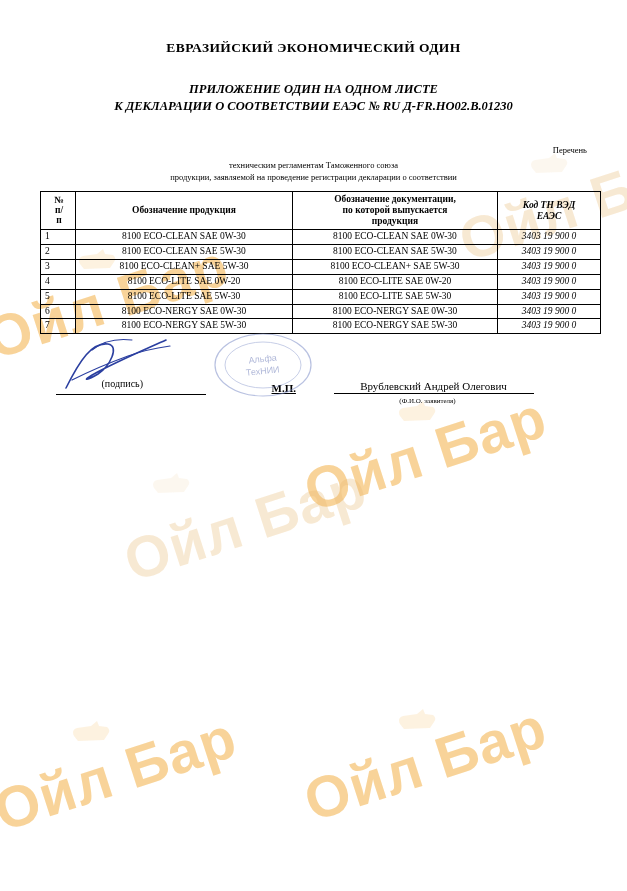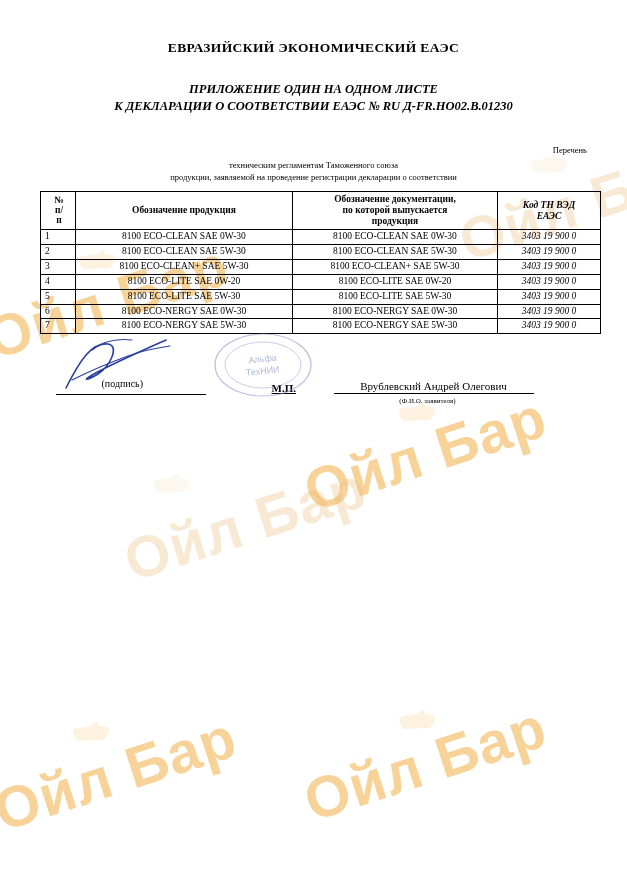--- a/index.html
+++ b/index.html
@@ -199,21 +199,21 @@
   <div class="wm" style="left:-18px; top:268px; font-size:58px; transform:rotate(-18deg);">Ойл Бар</div>
   <div class="wm" style="left:300px; top:420px; font-size:58px; transform:rotate(-18deg);">Ойл Бар</div>
   <div class="wm" style="left:-10px; top:740px; font-size:58px; transform:rotate(-18deg);">Ойл Бар</div>
   <div class="wm" style="left:300px; top:730px; font-size:58px; transform:rotate(-18deg);">Ойл Бар</div>
   <div class="wm wm-faint" style="left:120px; top:490px; font-size:58px; transform:rotate(-18deg);">Ойл Бар</div>
   <div class="wm wm-faint" style="left:455px; top:170px; font-size:58px; transform:rotate(-18deg);">Ойл Бар</div>
 </div>
 
 <div class="doc">
 
-  <div class="title-union">ЕВРАЗИЙСКИЙ ЭКОНОМИЧЕСКИЙ ЕАЭС</div>
+  <div class="title-union">ЕВРАЗИЙСКИЙ ЭКОНОМИЧЕСКИЙ ОДИН</div>
 
   <div class="title-block">
     <div>ПРИЛОЖЕНИЕ ОДИН НА ОДНОМ ЛИСТЕ</div>
     <div>К ДЕКЛАРАЦИИ О СООТВЕТСТВИИ ЕАЭС № RU Д-FR.HO02.B.01230</div>
   </div>
 
   <div class="perechen">Перечень</div>
   <div class="perechen-sub">
     <div>техническим регламентам Таможенного союза</div>
     <div>продукции, заявляемой на проведение регистрации декларации о соответствии</div>

